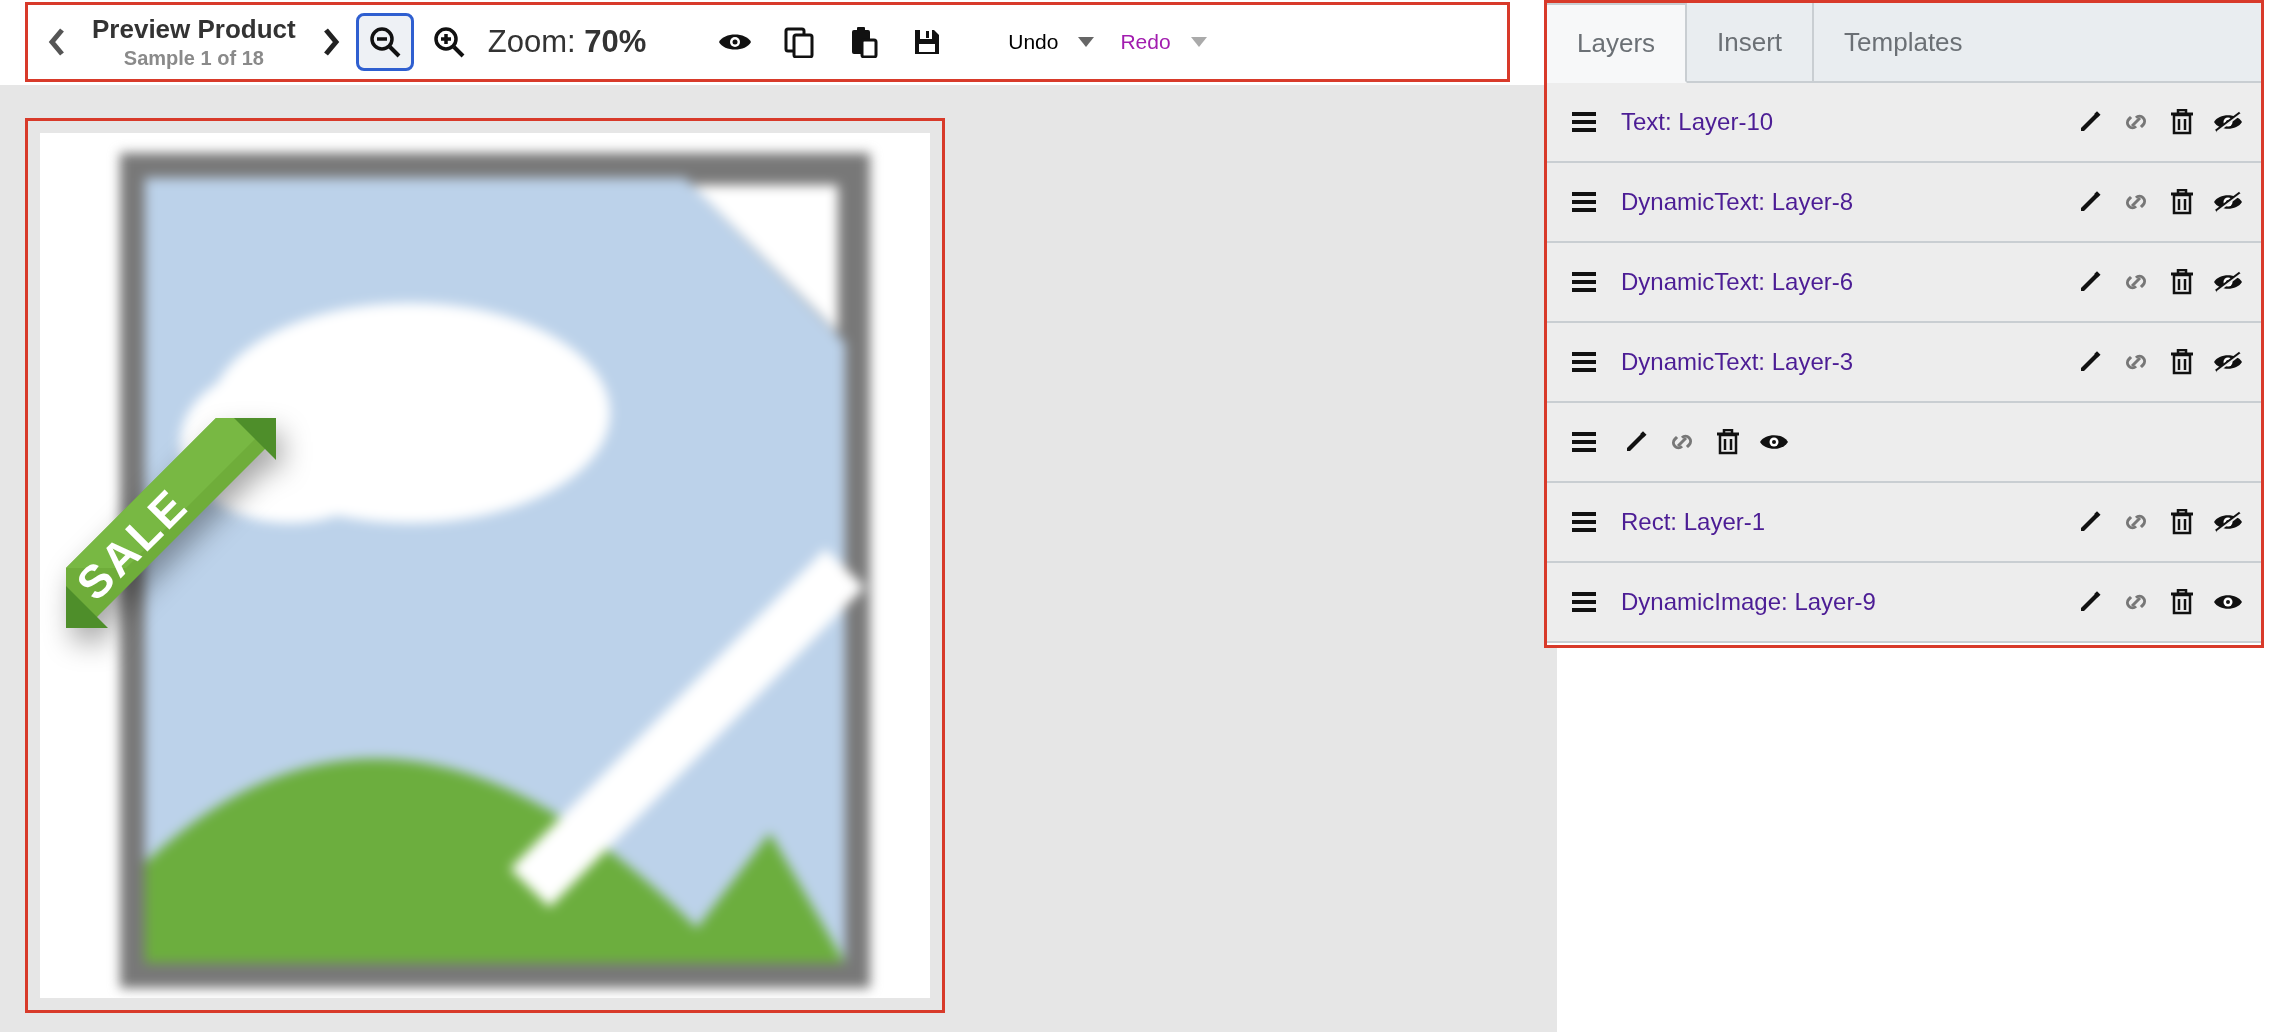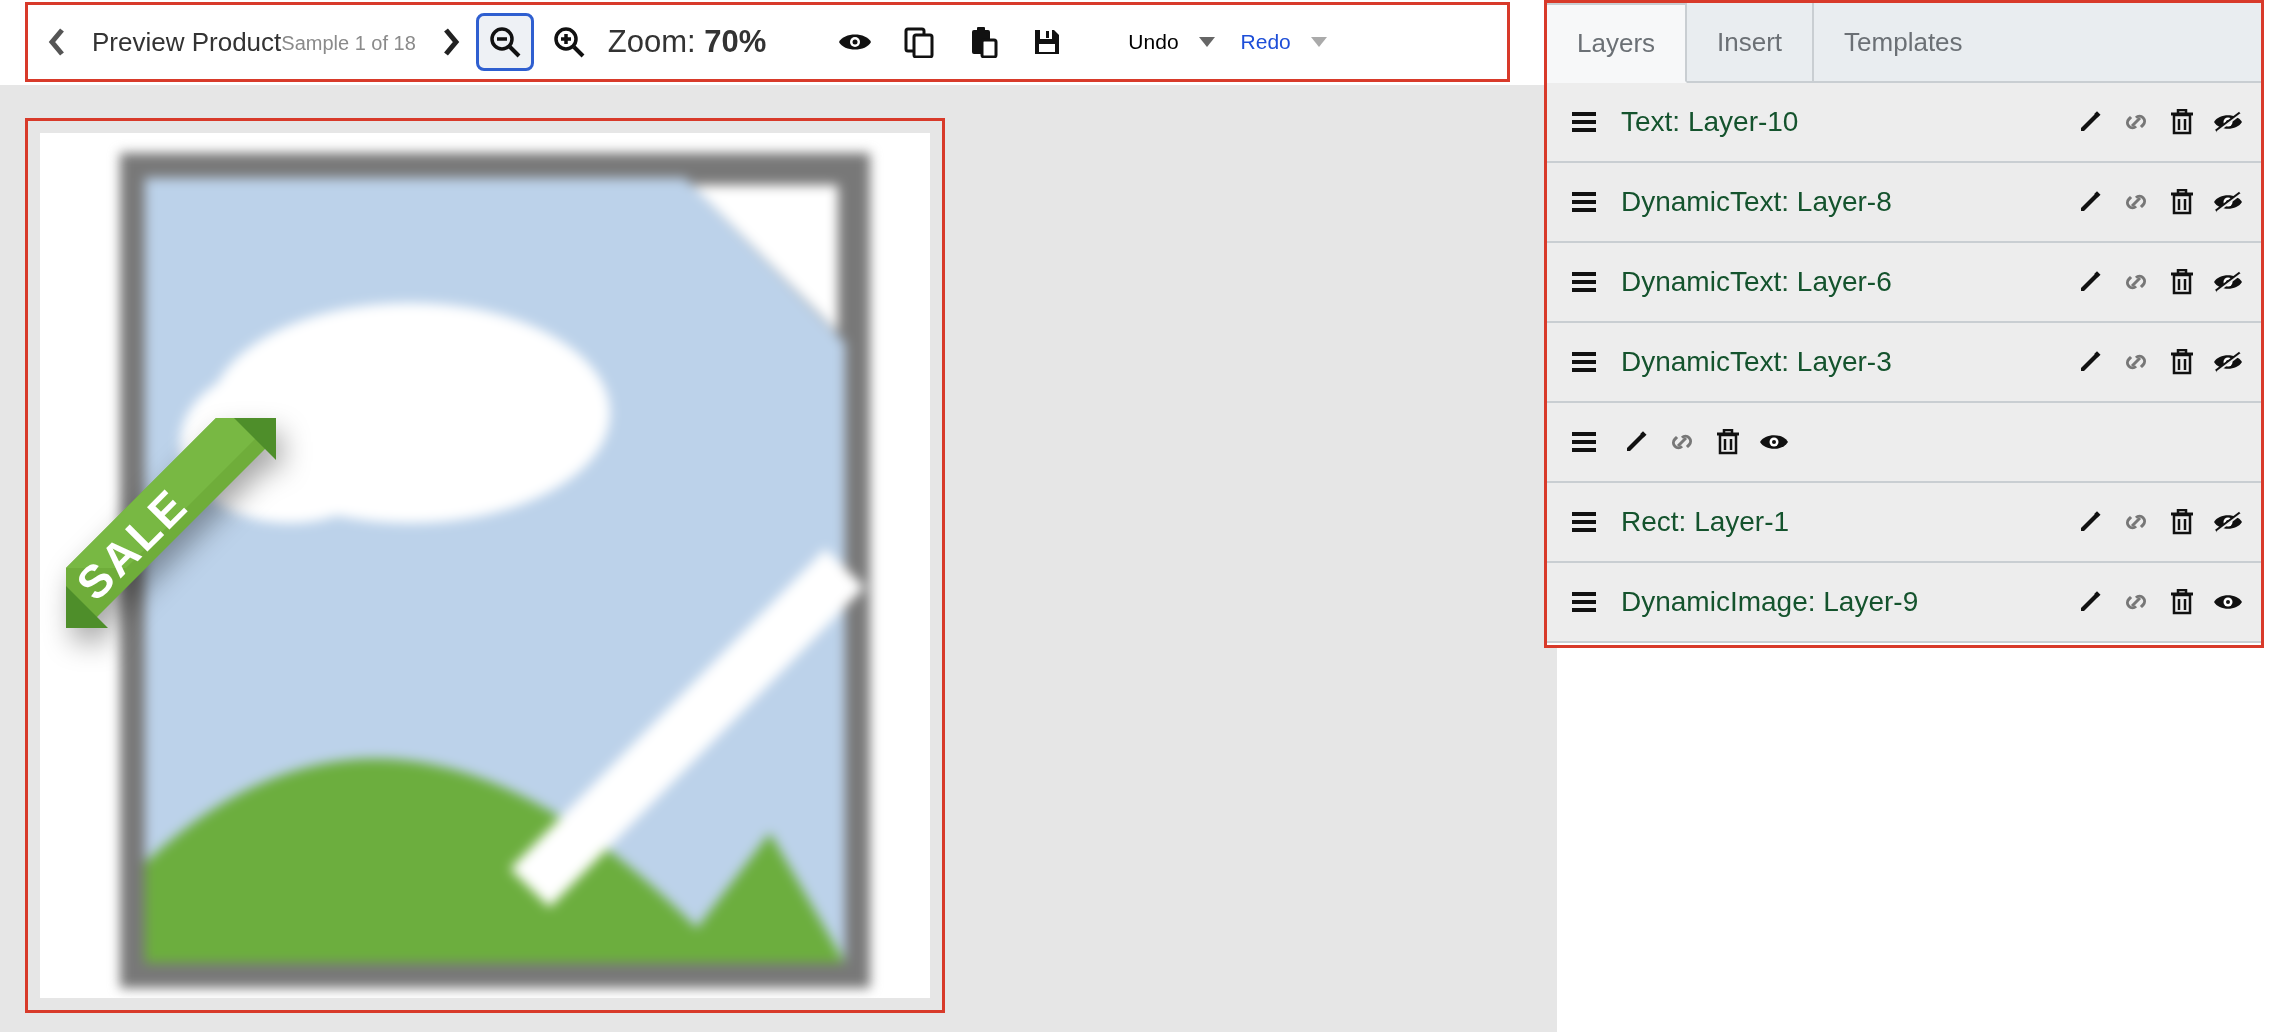--- a/index.html
+++ b/index.html
@@ -29,24 +29,26 @@
   .nav-arrow-btn {
     width: 40px;
     height: 48px;
     display: flex;
     align-items: center;
     justify-content: center;
     cursor: pointer;
   }
   .preview-block {
     display: flex;
+    flex-direction: column;
     align-items: center;
     justify-content: center;
     min-width: 200px;
     padding: 0 8px;
+    font-weight: bold;
   }
   .preview-title { font-size: 26px; color: #333; }
   .preview-sub { font-size: 20px; color: #8a8a8a; margin-top: 2px; }
 
   .tb-btn {
     width: 58px;
     height: 58px;
     display: flex;
     align-items: center;
     justify-content: center;
@@ -63,21 +65,21 @@
   .tb-spacer-sm { width: 30px; }
 
   .undo-redo {
     display: flex;
     align-items: center;
     gap: 20px;
     cursor: pointer;
     padding: 0 10px;
   }
   .undo-redo span { font-size: 21px; }
-  .redo span { color: #1d4ed8; }
+  .redo span { color: #a21caf; }
 
   
   .canvas-wrap {
     position: absolute;
     left: 25px;
     top: 118px;
     width: 920px;
     height: 895px;
     border: 3px solid #d83a2a;
     background: #e6e6e6;
@@ -161,21 +163,21 @@
   .layer-row {
     height: 80px;
     border-bottom: 2px solid #c9ced2;
     background: #ededed;
     display: flex;
     align-items: center;
     padding: 0 18px 0 22px;
     gap: 22px;
   }
   .layer-row:nth-child(2) { background:#ececec; }
-  .layer-label { font-size: 28px; color: #14532d; flex: 1; }
+  .layer-label { font-size: 24px; color: #4c1d95; flex: 1; }
   .layer-actions { display: flex; gap: 16px; align-items: center; }
   .icon-btn { width: 30px; height: 30px; display:flex;align-items:center;justify-content:center; cursor:pointer; }
 
   svg { display:block; }
 </style>
 </head>
 <body>
 
 <div class="bg-gray"></div>
 

